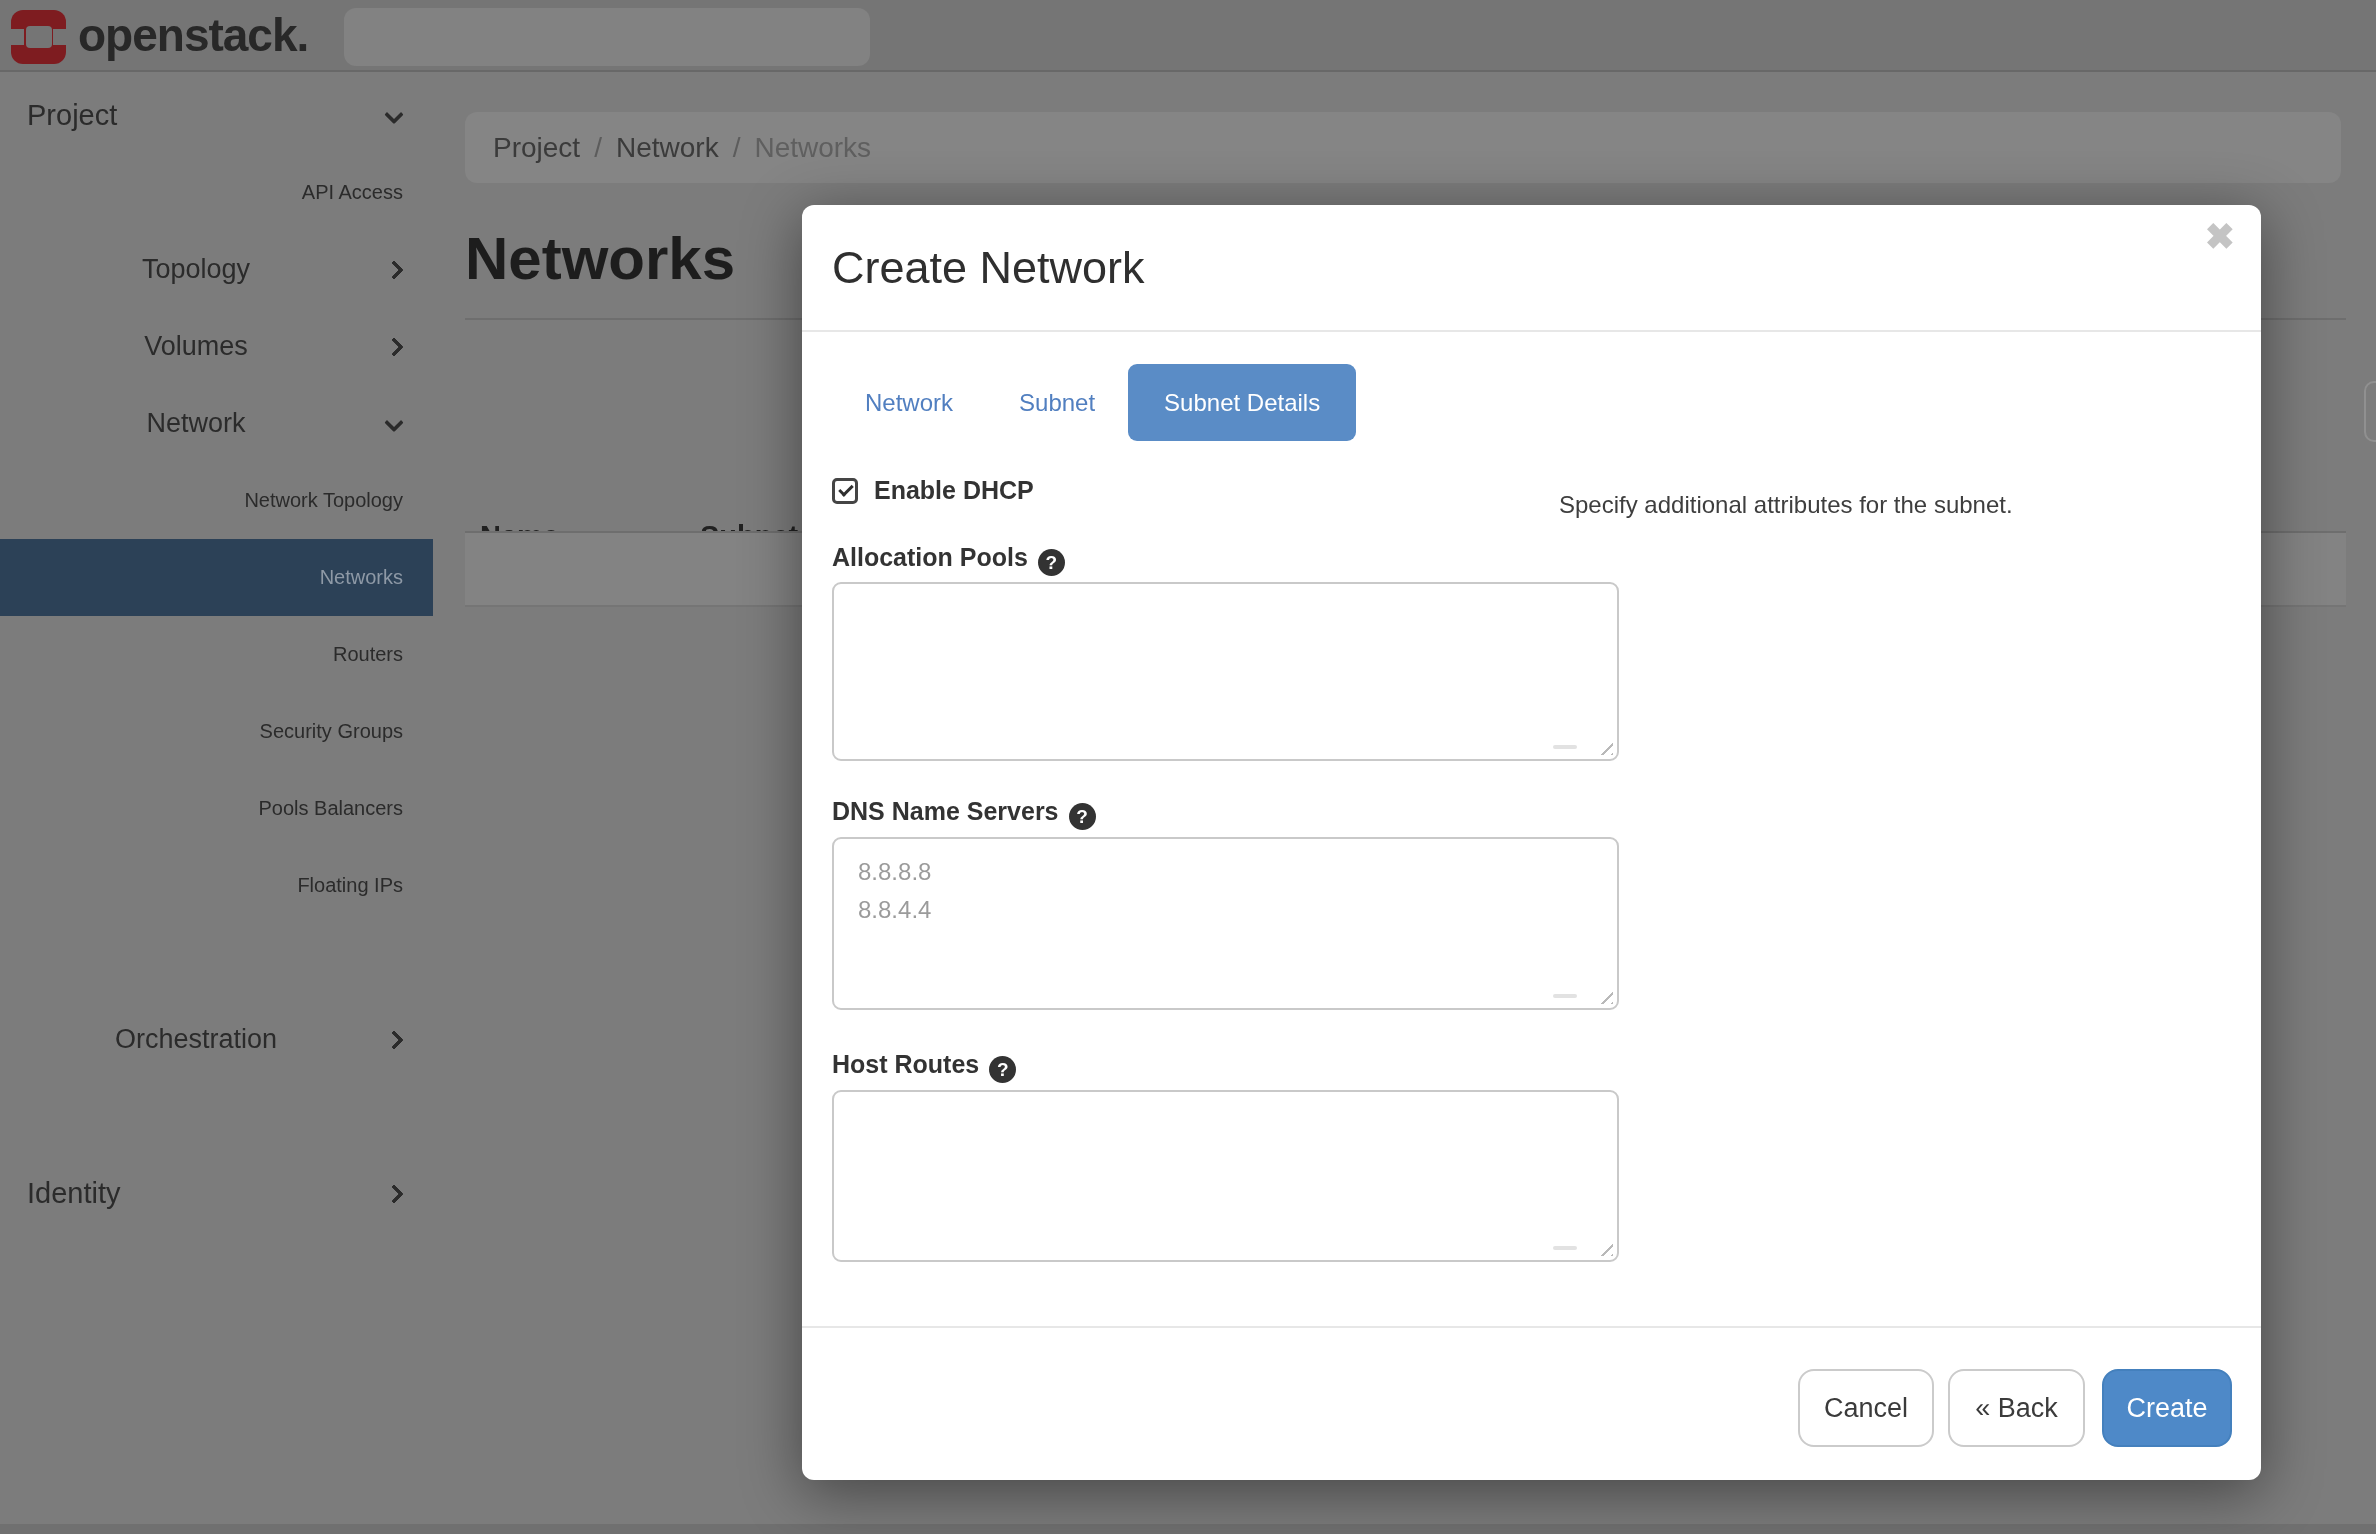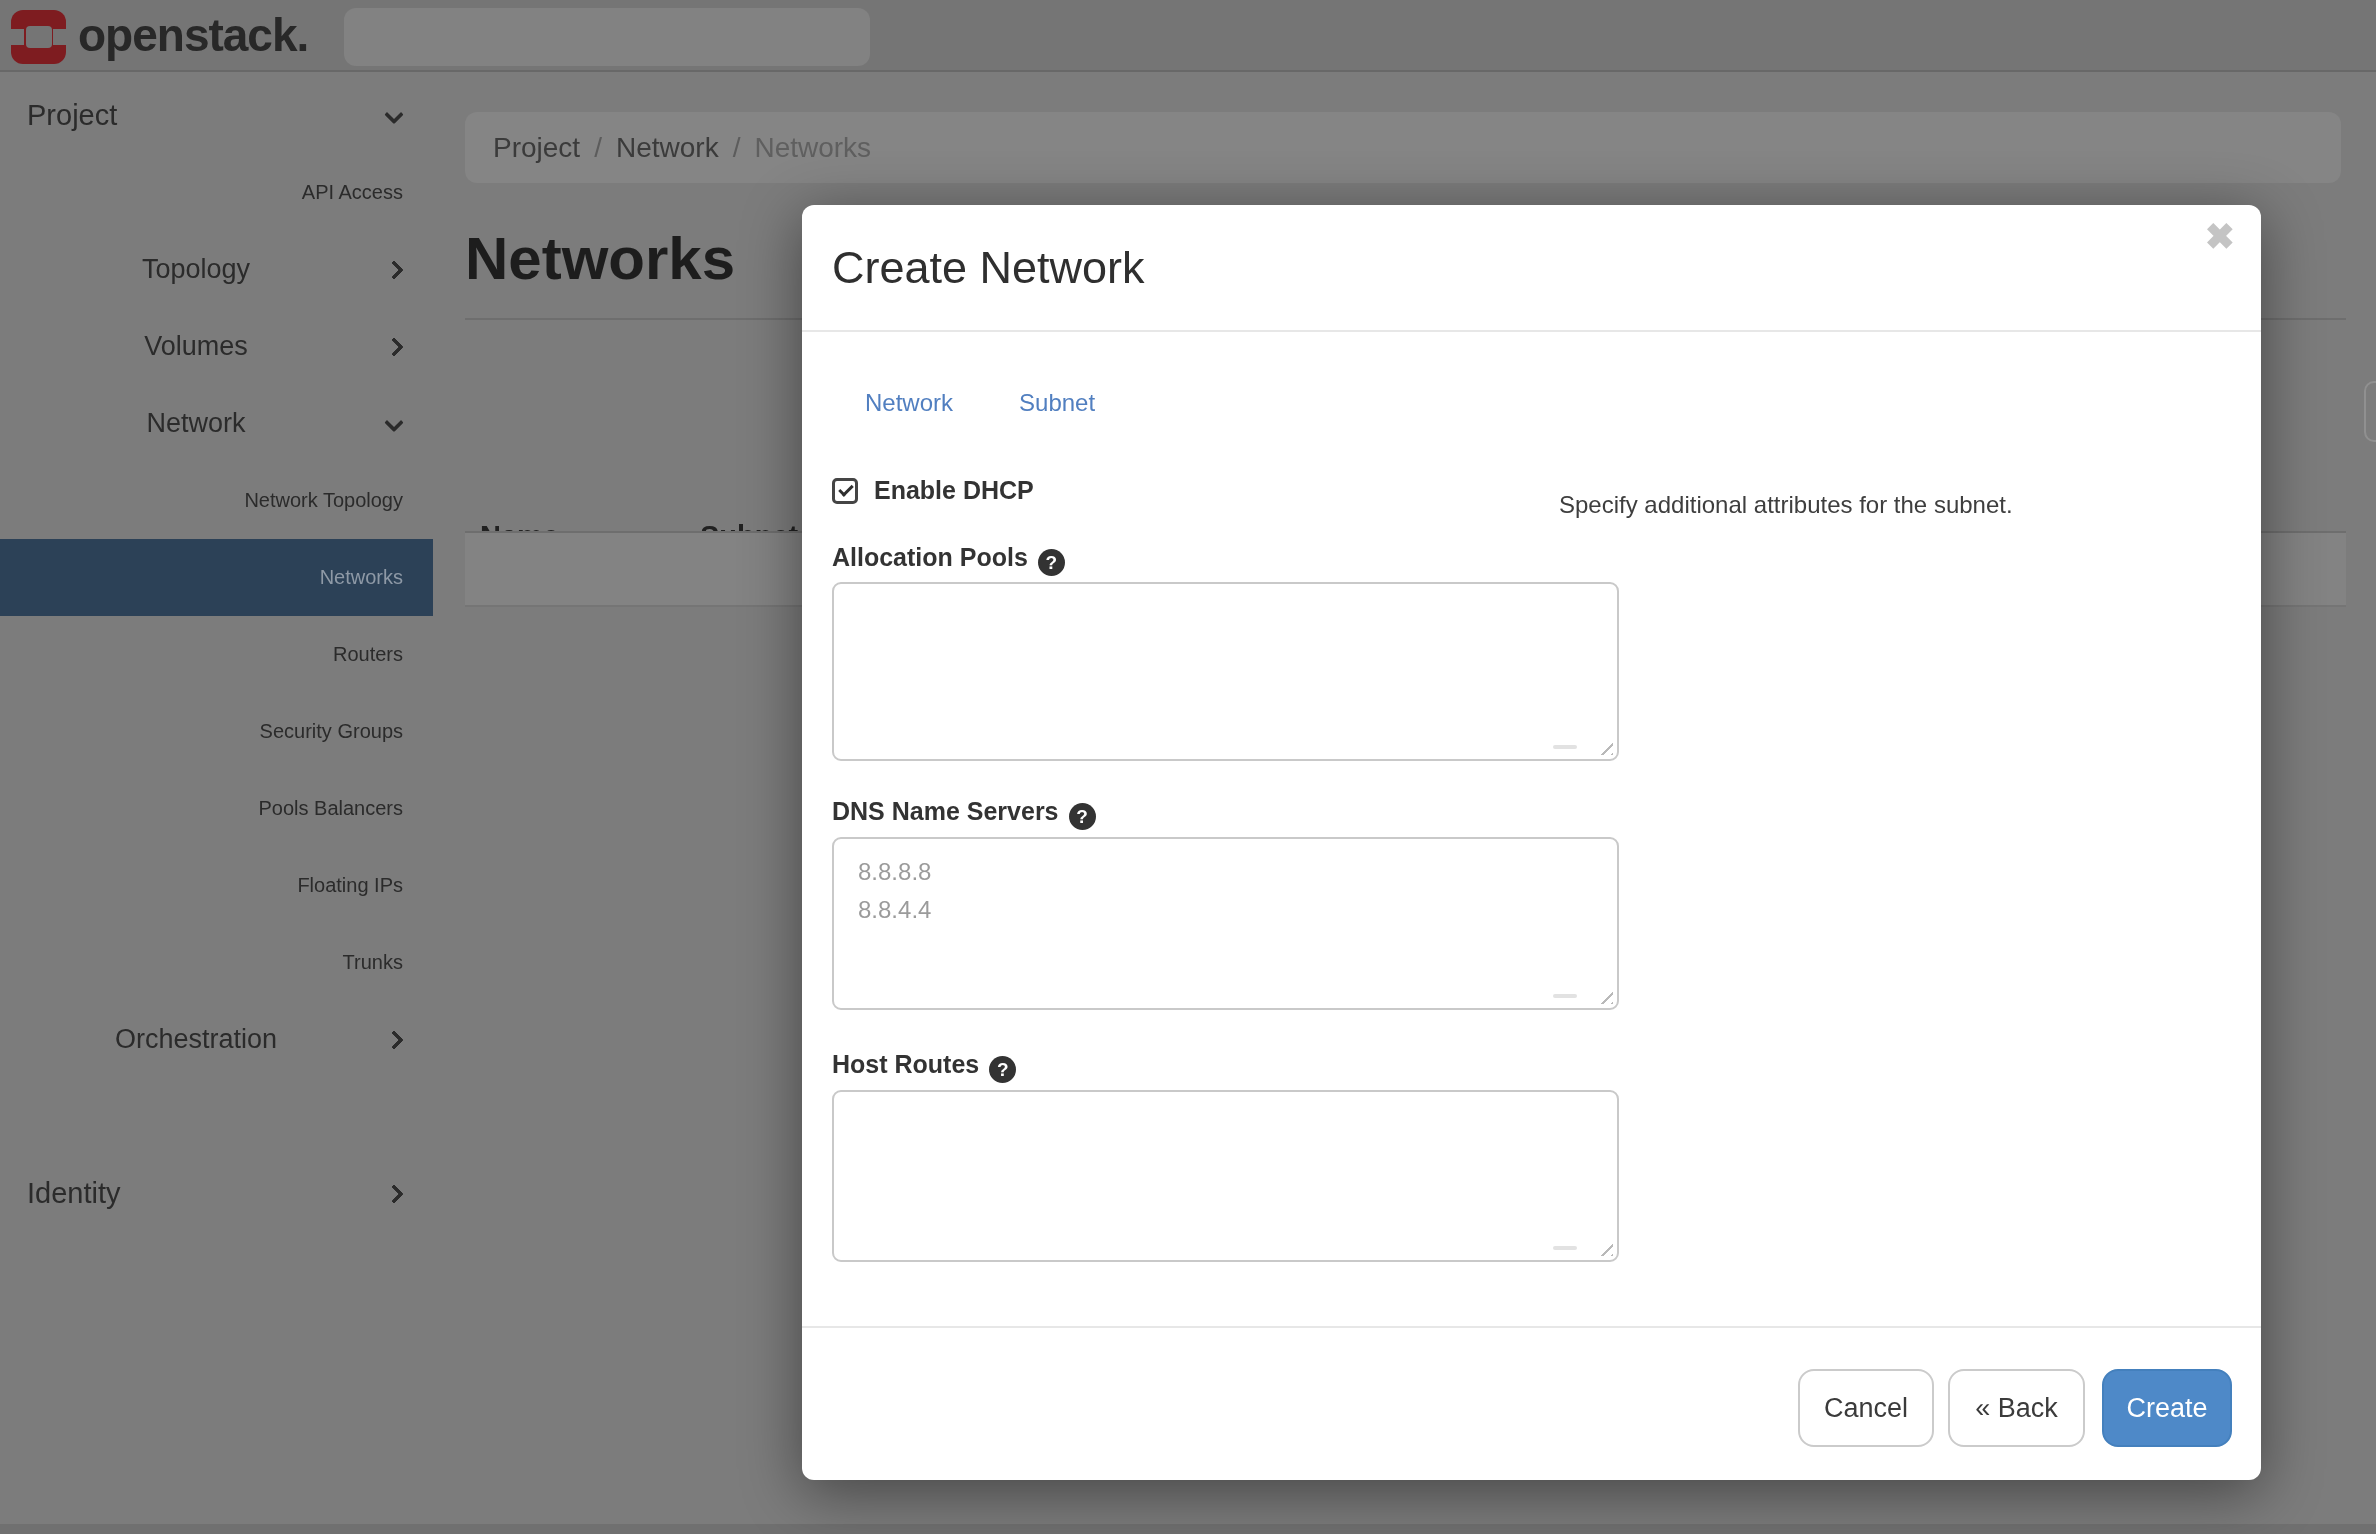--- a/index.html
+++ b/index.html
@@ -155,23 +155,20 @@
   </div>
   <div class="side-row" style="top:619px">
     <span class="lbl-item">Security Groups</span>
   </div>
   <div class="side-row" style="top:696px">
     <span class="lbl-item">Pools Balancers</span>
   </div>
   <div class="side-row" style="top:773px">
     <span class="lbl-item">Floating IPs</span>
   </div>
-  <div class="side-row" style="top:850px">
-    <span class="lbl-item">Trunks</span>
-  </div>
   <div class="side-row" style="top:927px">
     <span class="lbl-head">Orchestration</span>
     <span class="chev right"></span>
   </div>
   <div class="side-row" style="top:1081px">
     <span class="lbl-root">Identity</span>
     <span class="chev right"></span>
   </div>
 </div>
 
@@ -190,20 +187,21 @@
 
 <div id="modal">
   <div id="modal-header">
     <div id="modal-title">Create Network</div>
     <div id="modal-close">✖</div>
   </div>
 
   <div id="tabs">
     <div class="tab">Network</div>
     <div class="tab">Subnet</div>
+    <div class="tab active">Subnet Details</div>
   </div>
 
   <div id="dhcp-row">
     <div id="dhcp-box">
       <span id="dhcp-check"></span>
     </div>
     <div id="dhcp-label">Enable DHCP</div>
   </div>
 
   <div class="fld-label" id="lbl-alloc">

